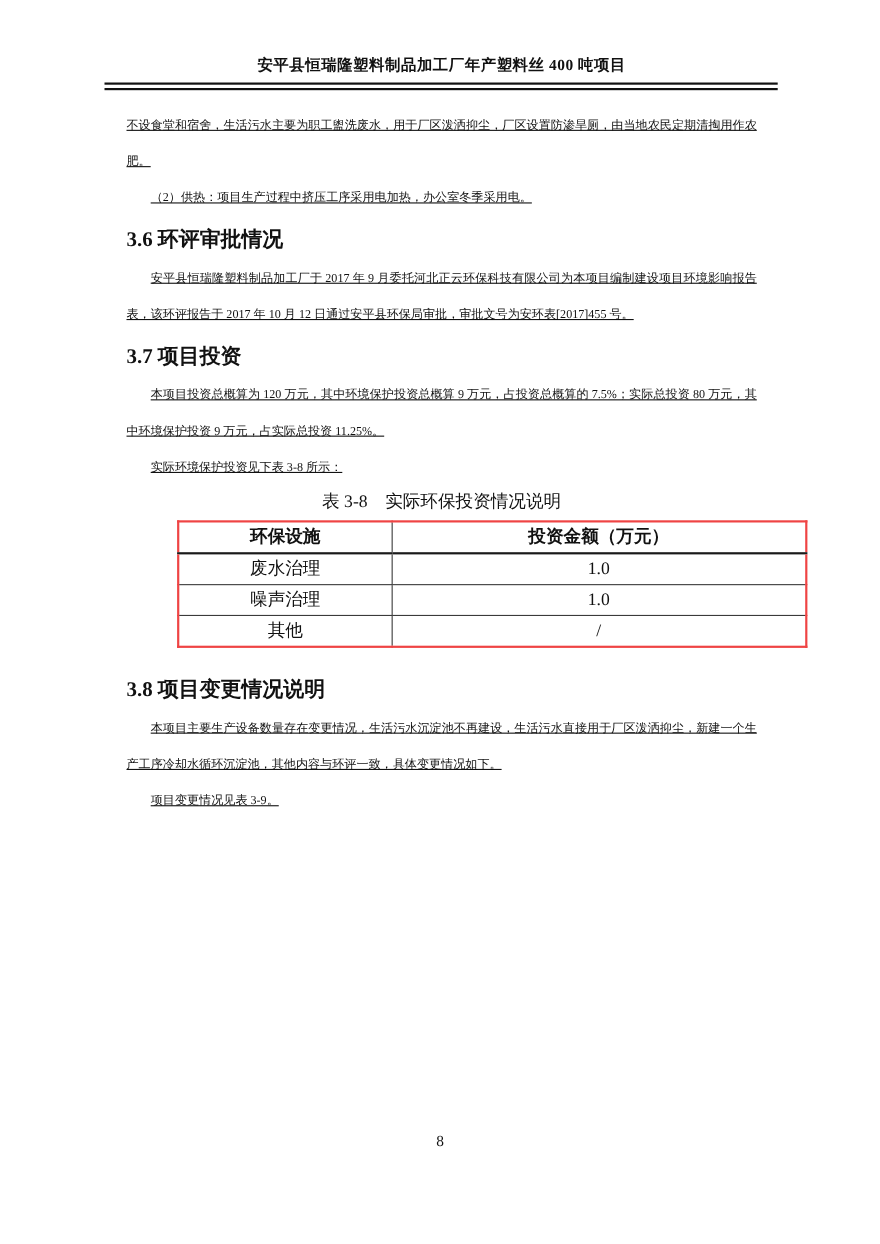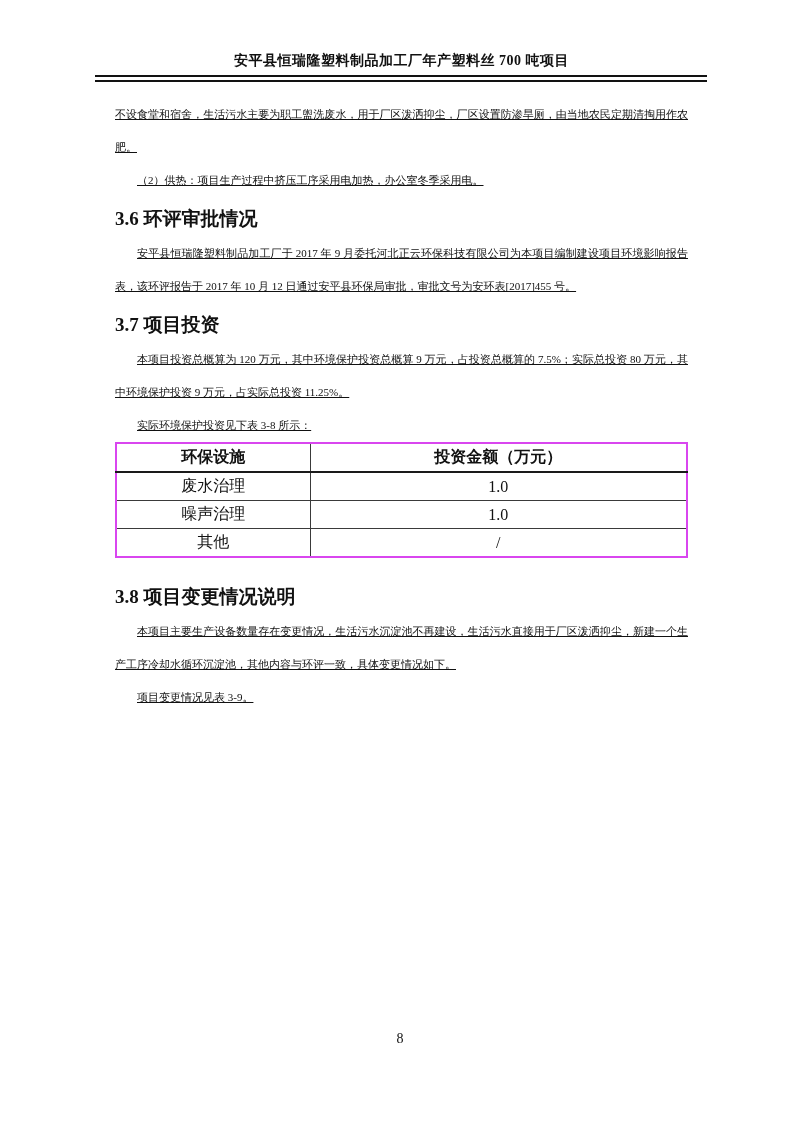--- a/index.html
+++ b/index.html
@@ -52,22 +52,23 @@
   .caption {
     text-align:center;
     font-size:16px;
     line-height:24px;
     margin:3px 0 4px 0;
   }
   
   table.inv {
     width:100%;
     border-collapse:collapse;
-    border:2px solid #d946ef;
+    border:2px solid #ef4444;
     table-layout:fixed;
+    margin-left:46px;
   }
   table.inv th, table.inv td {
     border:1px solid #3a3a3a;
     text-align:center;
     vertical-align:middle;
     font-size:16px;
     height:27px;
     padding:0 4px;
   }
   table.inv th {
@@ -85,41 +86,42 @@
     font-size:14px;
     line-height:16px;
   }
 </style>
 </head>
 <body>
 
 <div class="page">
 
   <header>
-    <div class="header-title">安平县恒瑞隆塑料制品加工厂年产塑料丝 700 吨项目</div>
+    <div class="header-title">安平县恒瑞隆塑料制品加工厂年产塑料丝 400 吨项目</div>
     <div class="header-rule"></div>
   </header>
 
   <main>
 
     <p class="body">不设食堂和宿舍，生活污水主要为职工盥洗废水，用于厂区泼洒抑尘，厂区设置防渗旱厕，由当地农民定期清掏用作农肥。</p>
 
 
     <p class="body indent">（2）供热：项目生产过程中挤压工序采用电加热，办公室冬季采用电。</p>
 
     <h2 class="sec">3.6 环评审批情况</h2>
 
     <p class="body indent">安平县恒瑞隆塑料制品加工厂于 2017 年 9 月委托河北正云环保科技有限公司为本项目编制建设项目环境影响报告表，该环评报告于 2017 年 10 月 12 日通过安平县环保局审批，审批文号为安环表[2017]455 号。</p>
 
     <h2 class="sec">3.7 项目投资</h2>
 
     <p class="body indent">本项目投资总概算为 120 万元，其中环境保护投资总概算 9 万元，占投资总概算的 7.5%；实际总投资 80 万元，其中环境保护投资 9 万元，占实际总投资 11.25%。</p>
 
     <p class="body indent">实际环境保护投资见下表 3-8 所示：</p>
 
+    <div class="caption">表 3-8　实际环保投资情况说明</div>
 
     <table class="inv">
       <colgroup>
           <col class="c1">
           <col class="c2">
         </colgroup>
       <thead>
         <tr>
           <th>环保设施</th>
           <th>投资金额（万元）</th>

